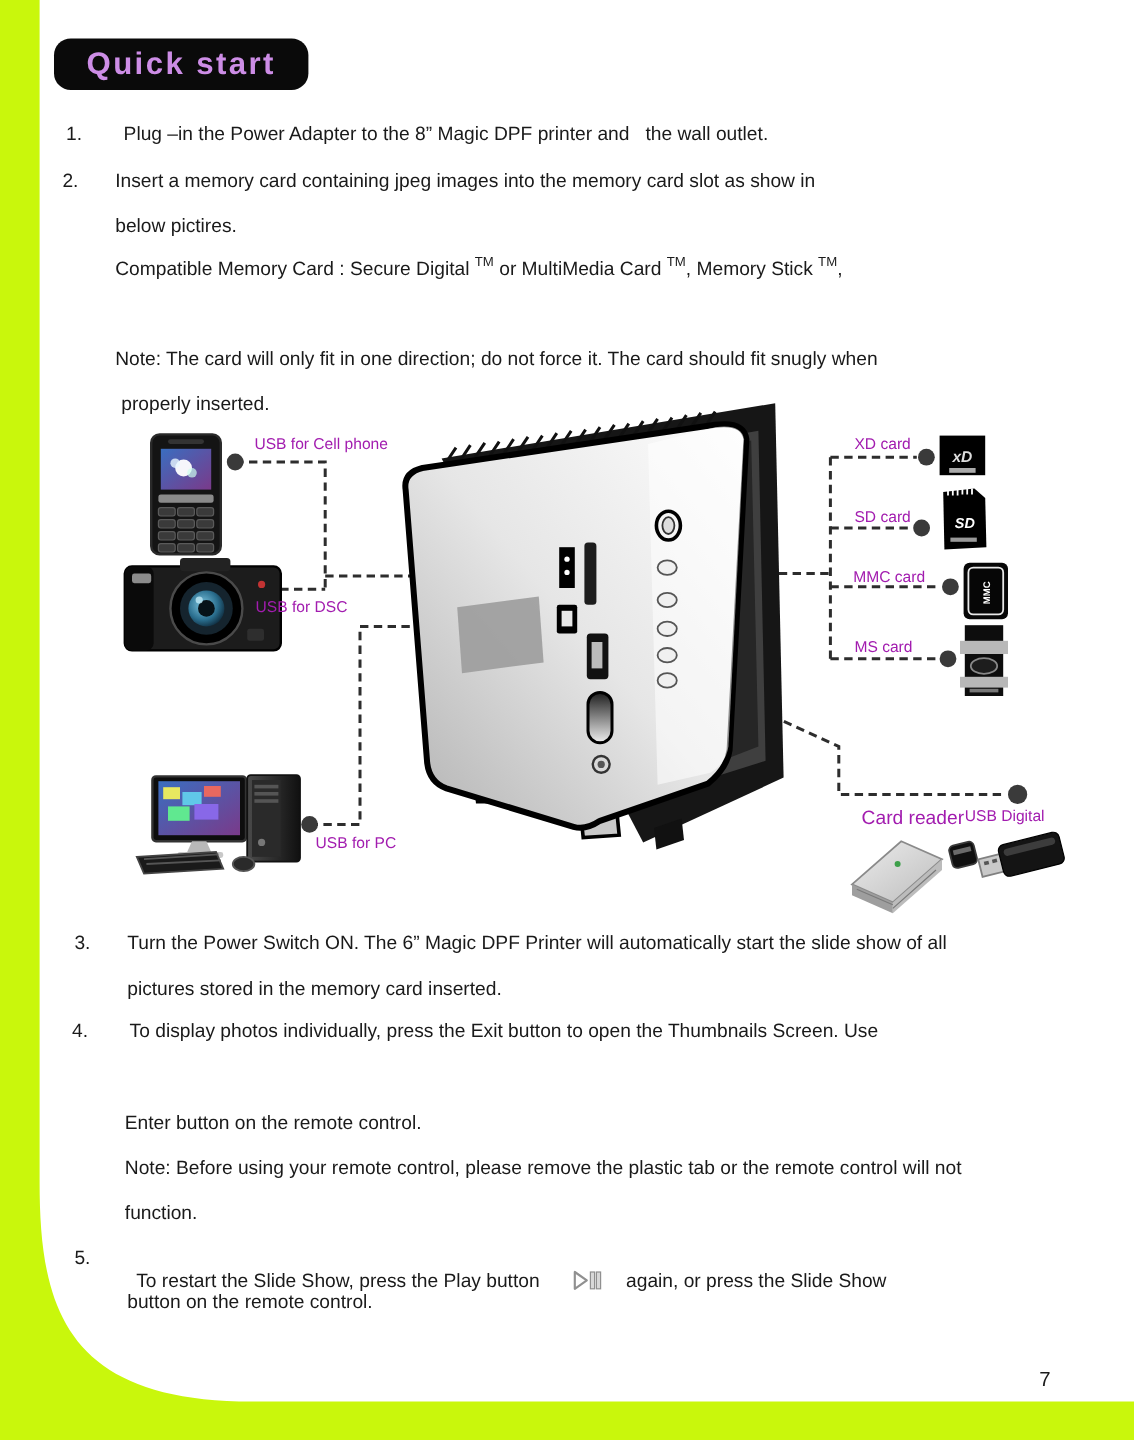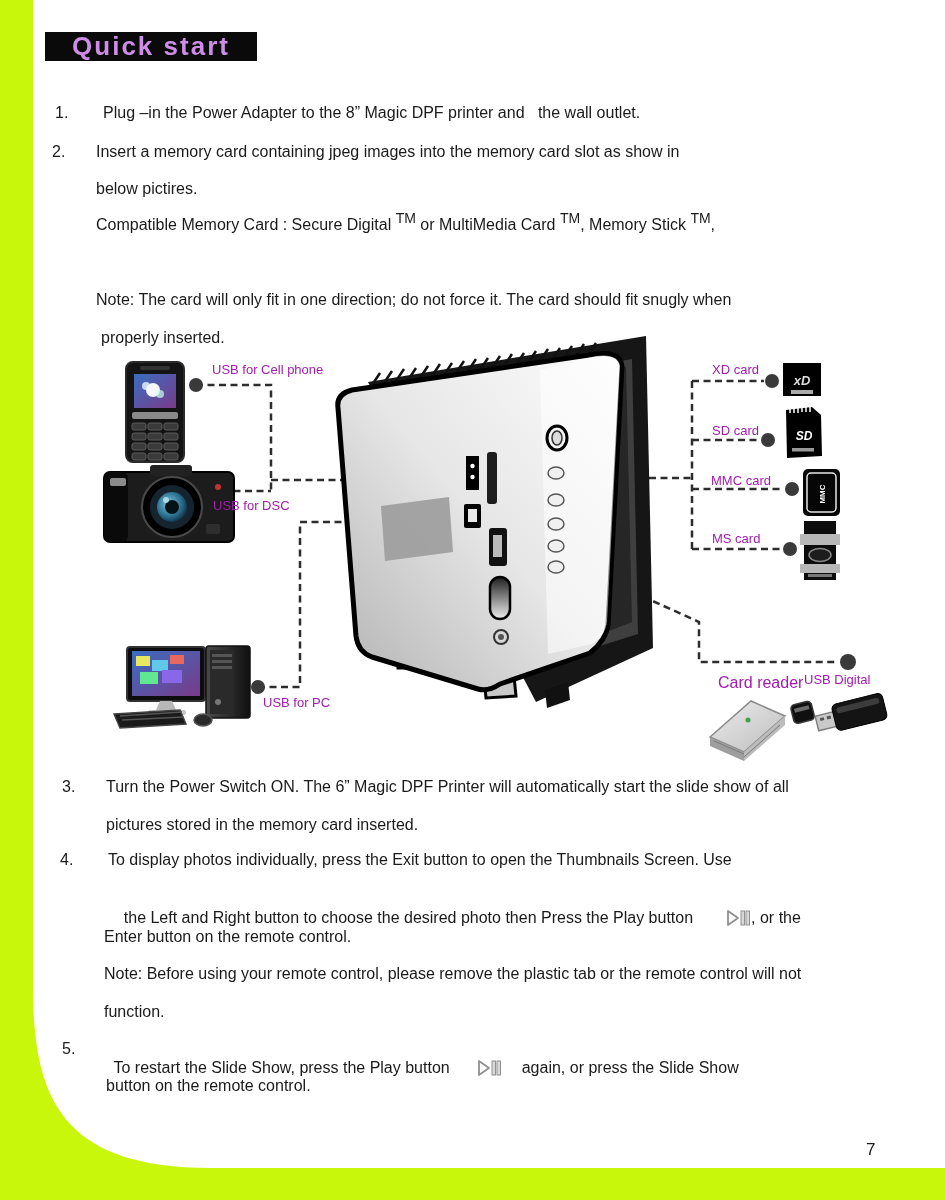--- a/index.html
+++ b/index.html
@@ -1,23 +1,23 @@
 <!DOCTYPE html>
 <html><head>
 <meta charset="utf-8">
 <style>
   html,body{margin:0;padding:0;background:#fff;}
   .page{position:relative;width:945px;height:1200px;background:#fff;overflow:hidden;
         font-family:"Liberation Sans",sans-serif;color:#1a1a1a;}
   .bg{position:absolute;left:0;top:0;z-index:0;}
-  .title-badge{position:absolute;left:45px;top:32px;width:212px;height:29px;background:#0a0a0a;
-        border-radius:0;display:flex;align-items:center;justify-content:center;z-index:3;}
+  .title-badge{position:absolute;left:45px;top:32px;width:212px;height:43px;background:#0a0a0a;
+        border-radius:14px;display:flex;align-items:center;justify-content:center;z-index:3;}
   .title-badge span{color:#cd8de6;font-weight:bold;font-size:26px;letter-spacing:2px;}
   .line{position:absolute;font-size:16px;white-space:pre;z-index:3;line-height:1.2;}
-  sup{font-size:14px;position:relative;top:-1px;vertical-align:super;line-height:0;margin-top:40px;}
+  sup{font-size:11px;position:relative;top:-1px;vertical-align:super;line-height:0;margin-top:40px;}
   .diagram-label{position:absolute;font-size:13px;color:#a21caf;white-space:pre;z-index:4;}
   .small-label{font-size:16px;}
   .page-number{position:absolute;left:866px;top:1140px;font-size:17px;z-index:4;}
   .play-icon{display:inline-block;vertical-align:middle;position:relative;top:-1px;}
   svg text{font-family:"Liberation Sans",sans-serif;}
   .diagram{position:absolute;left:0;top:330px;z-index:2;}
 </style>
 </head>
 <body>
 
@@ -266,27 +266,20 @@
   <div class="diagram-label" style="left:712px;top:531px">MS card</div>
   <div class="diagram-label small-label" style="left:718px;top:674px">Card reader</div>
   <div class="diagram-label" style="left:804px;top:672px">USB Digital</div>
 
   <div class="line" style="left:62px;top:777px">3.</div>
   <div class="line" style="left:106px;top:777px">Turn the Power Switch ON. The 6” Magic DPF Printer will automatically start the slide show of all</div>
   <div class="line" style="left:106px;top:815px">pictures stored in the memory card inserted.</div>
 
   <div class="line" style="left:60px;top:850px">4.</div>
   <div class="line" style="left:108px;top:850px">To display photos individually, press the Exit button to open the Thumbnails Screen. Use</div>
-  <div class="line" style="left:106px;top:889px">
-    <span>the Left and Right button to choose the desired photo then Press the Play button</span><svg class="play-icon" style="margin-left:32px" width="26" height="20" viewBox="0 0 26 20">
-        <polygon points="3,3 3,17 13,10" fill="#fdfdfd" stroke="#909090" stroke-width="1.8" stroke-linejoin="round"></polygon>
-        <rect x="16" y="3" width="3.5" height="14" fill="#d8d8d8" stroke="#909090" stroke-width="1"></rect>
-        <rect x="21" y="3" width="3.5" height="14" fill="#d8d8d8" stroke="#909090" stroke-width="1"></rect>
-      </svg><span>, or the</span>
-  </div>
   <div class="line" style="left:104px;top:927px">Enter button on the remote control.</div>
   <div class="line" style="left:104px;top:964px">Note: Before using your remote control, please remove the plastic tab or the remote control will not</div>
   <div class="line" style="left:104px;top:1002px">function.</div>
 
   <div class="line" style="left:62px;top:1039px">5.</div>
   <div class="line" style="left:96px;top:1039px">
     <span>To restart the Slide Show, press the Play button</span><svg class="play-icon" style="margin-left:26px;margin-right:20px" width="26" height="20" viewBox="0 0 26 20">
         <polygon points="3,3 3,17 13,10" fill="#fdfdfd" stroke="#909090" stroke-width="1.8" stroke-linejoin="round"></polygon>
         <rect x="16" y="3" width="3.5" height="14" fill="#d8d8d8" stroke="#909090" stroke-width="1"></rect>
         <rect x="21" y="3" width="3.5" height="14" fill="#d8d8d8" stroke="#909090" stroke-width="1"></rect>

